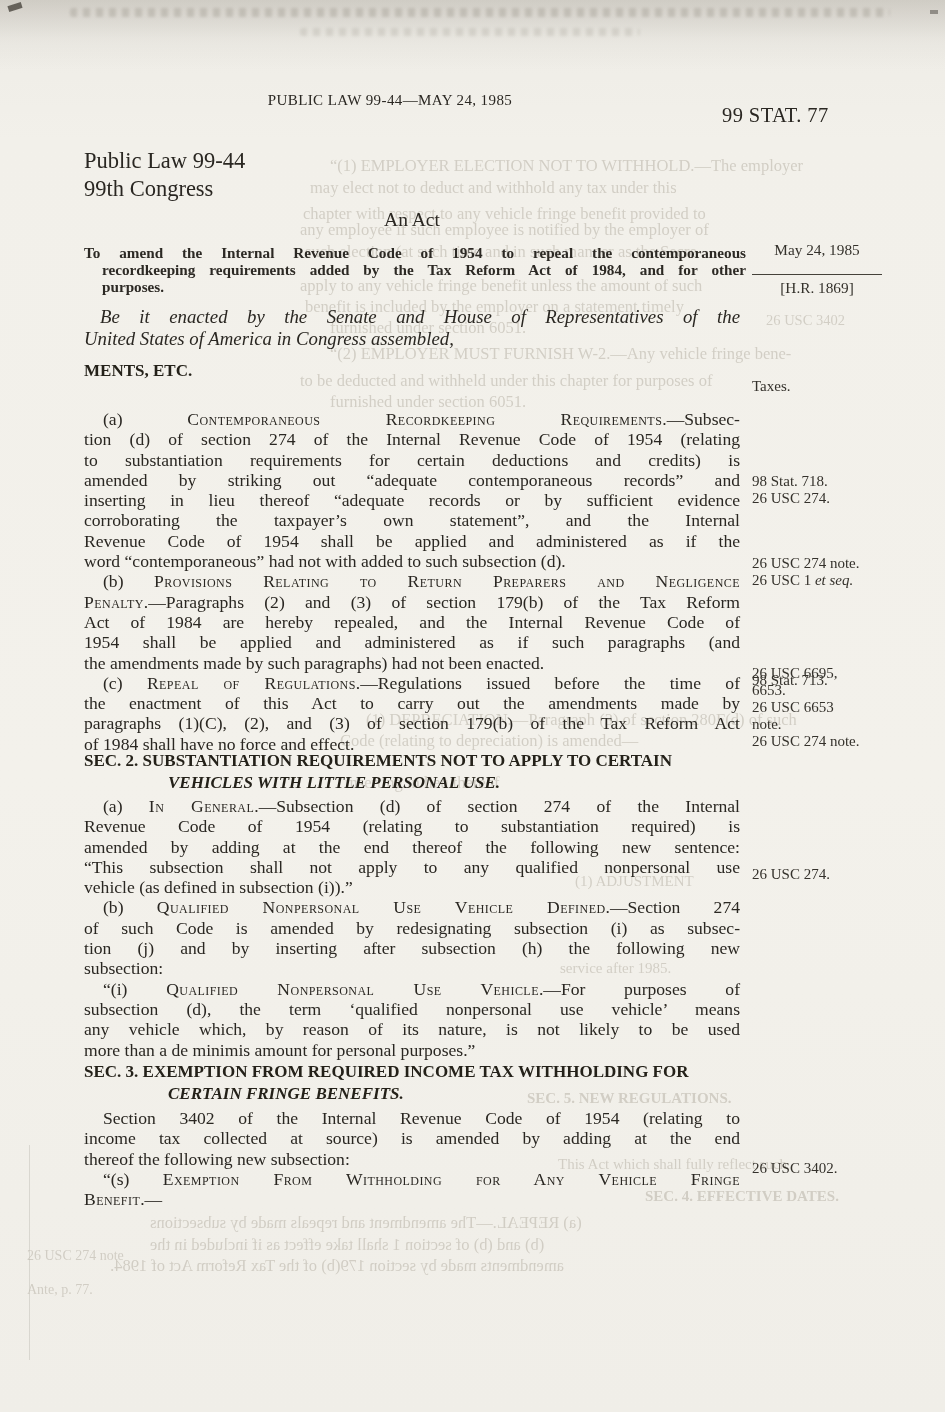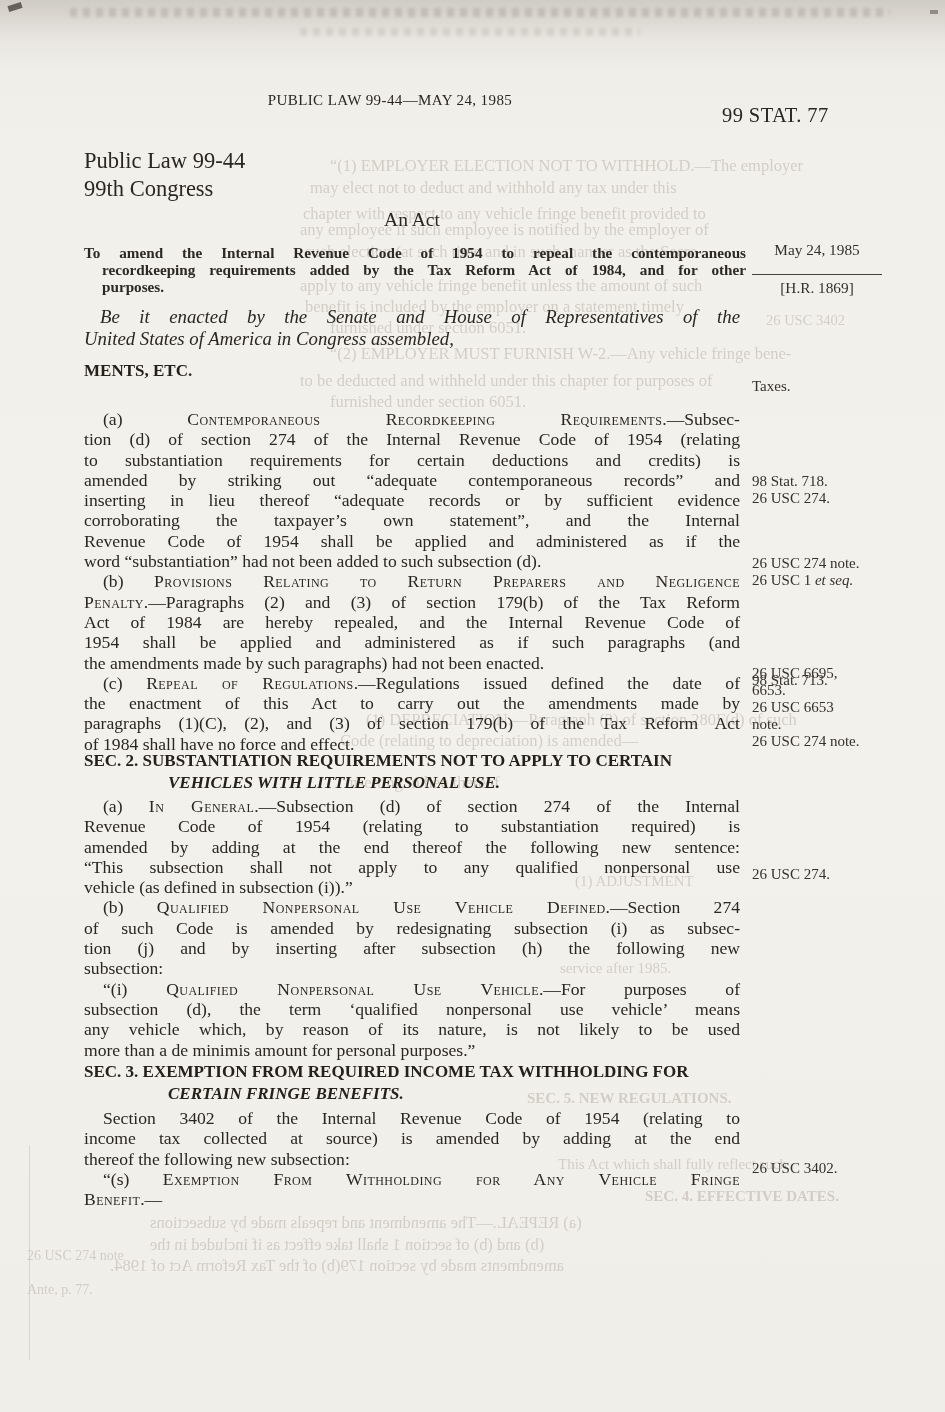--- a/index.html
+++ b/index.html
@@ -130,31 +130,31 @@
     </div>
   <div class="abs body-block" style="top:409px">
     <div class="para">
         <div class="ln"><span>(a) </span><span class="sc">Contemporaneous Recordkeeping Requirements</span><span>.—Subsec-</span></div>
         <div class="ln"><span>tion (d) of section 274 of the Internal Revenue Code of 1954 (relating</span></div>
         <div class="ln"><span>to substantiation requirements for certain deductions and credits) is</span></div>
         <div class="ln"><span>amended by striking out “adequate contemporaneous records” and</span></div>
         <div class="ln"><span>inserting in lieu thereof “adequate records or by sufficient evidence</span></div>
         <div class="ln"><span>corroborating the taxpayer’s own statement”, and the Internal</span></div>
         <div class="ln"><span>Revenue Code of 1954 shall be applied and administered as if the</span></div>
-        <div class="ln last"><span>word “substantiation” had not been added to such subsection (d).</span></div>
+        <div class="ln last"><span>word “contemporaneous” had not with added to such subsection (d).</span></div>
       </div>
     <div class="para">
         <div class="ln"><span>(b) </span><span class="sc">Provisions Relating to Return Preparers and Negligence</span></div>
         <div class="ln"><span class="sc">Penalty</span><span>.—Paragraphs (2) and (3) of section 179(b) of the Tax Reform</span></div>
         <div class="ln"><span>Act of 1984 are hereby repealed, and the Internal Revenue Code of</span></div>
         <div class="ln"><span>1954 shall be applied and administered as if such paragraphs (and</span></div>
         <div class="ln last"><span>the amendments made by such paragraphs) had not been enacted.</span></div>
       </div>
     <div class="para">
-        <div class="ln"><span>(c) </span><span class="sc">Repeal of Regulations</span><span>.—Regulations issued defined the date of</span></div>
+        <div class="ln"><span>(c) </span><span class="sc">Repeal of Regulations</span><span>.—Regulations issued before the time of</span></div>
         <div class="ln"><span>the enactment of this Act to carry out the amendments made by</span></div>
         <div class="ln"><span>paragraphs (1)(C), (2), and (3) of section 179(b) of the Tax Reform Act</span></div>
         <div class="ln last"><span>of 1984 shall have no force and effect.</span></div>
       </div>
   </div>
 
   <div class="abs sec-heading ind84" style="top:750px">
       <div class="ln">SEC. 2. SUBSTANTIATION REQUIREMENTS NOT TO APPLY TO CERTAIN</div>
       <div class="ln last">VEHICLES WITH LITTLE PERSONAL USE.</div>
     </div>

